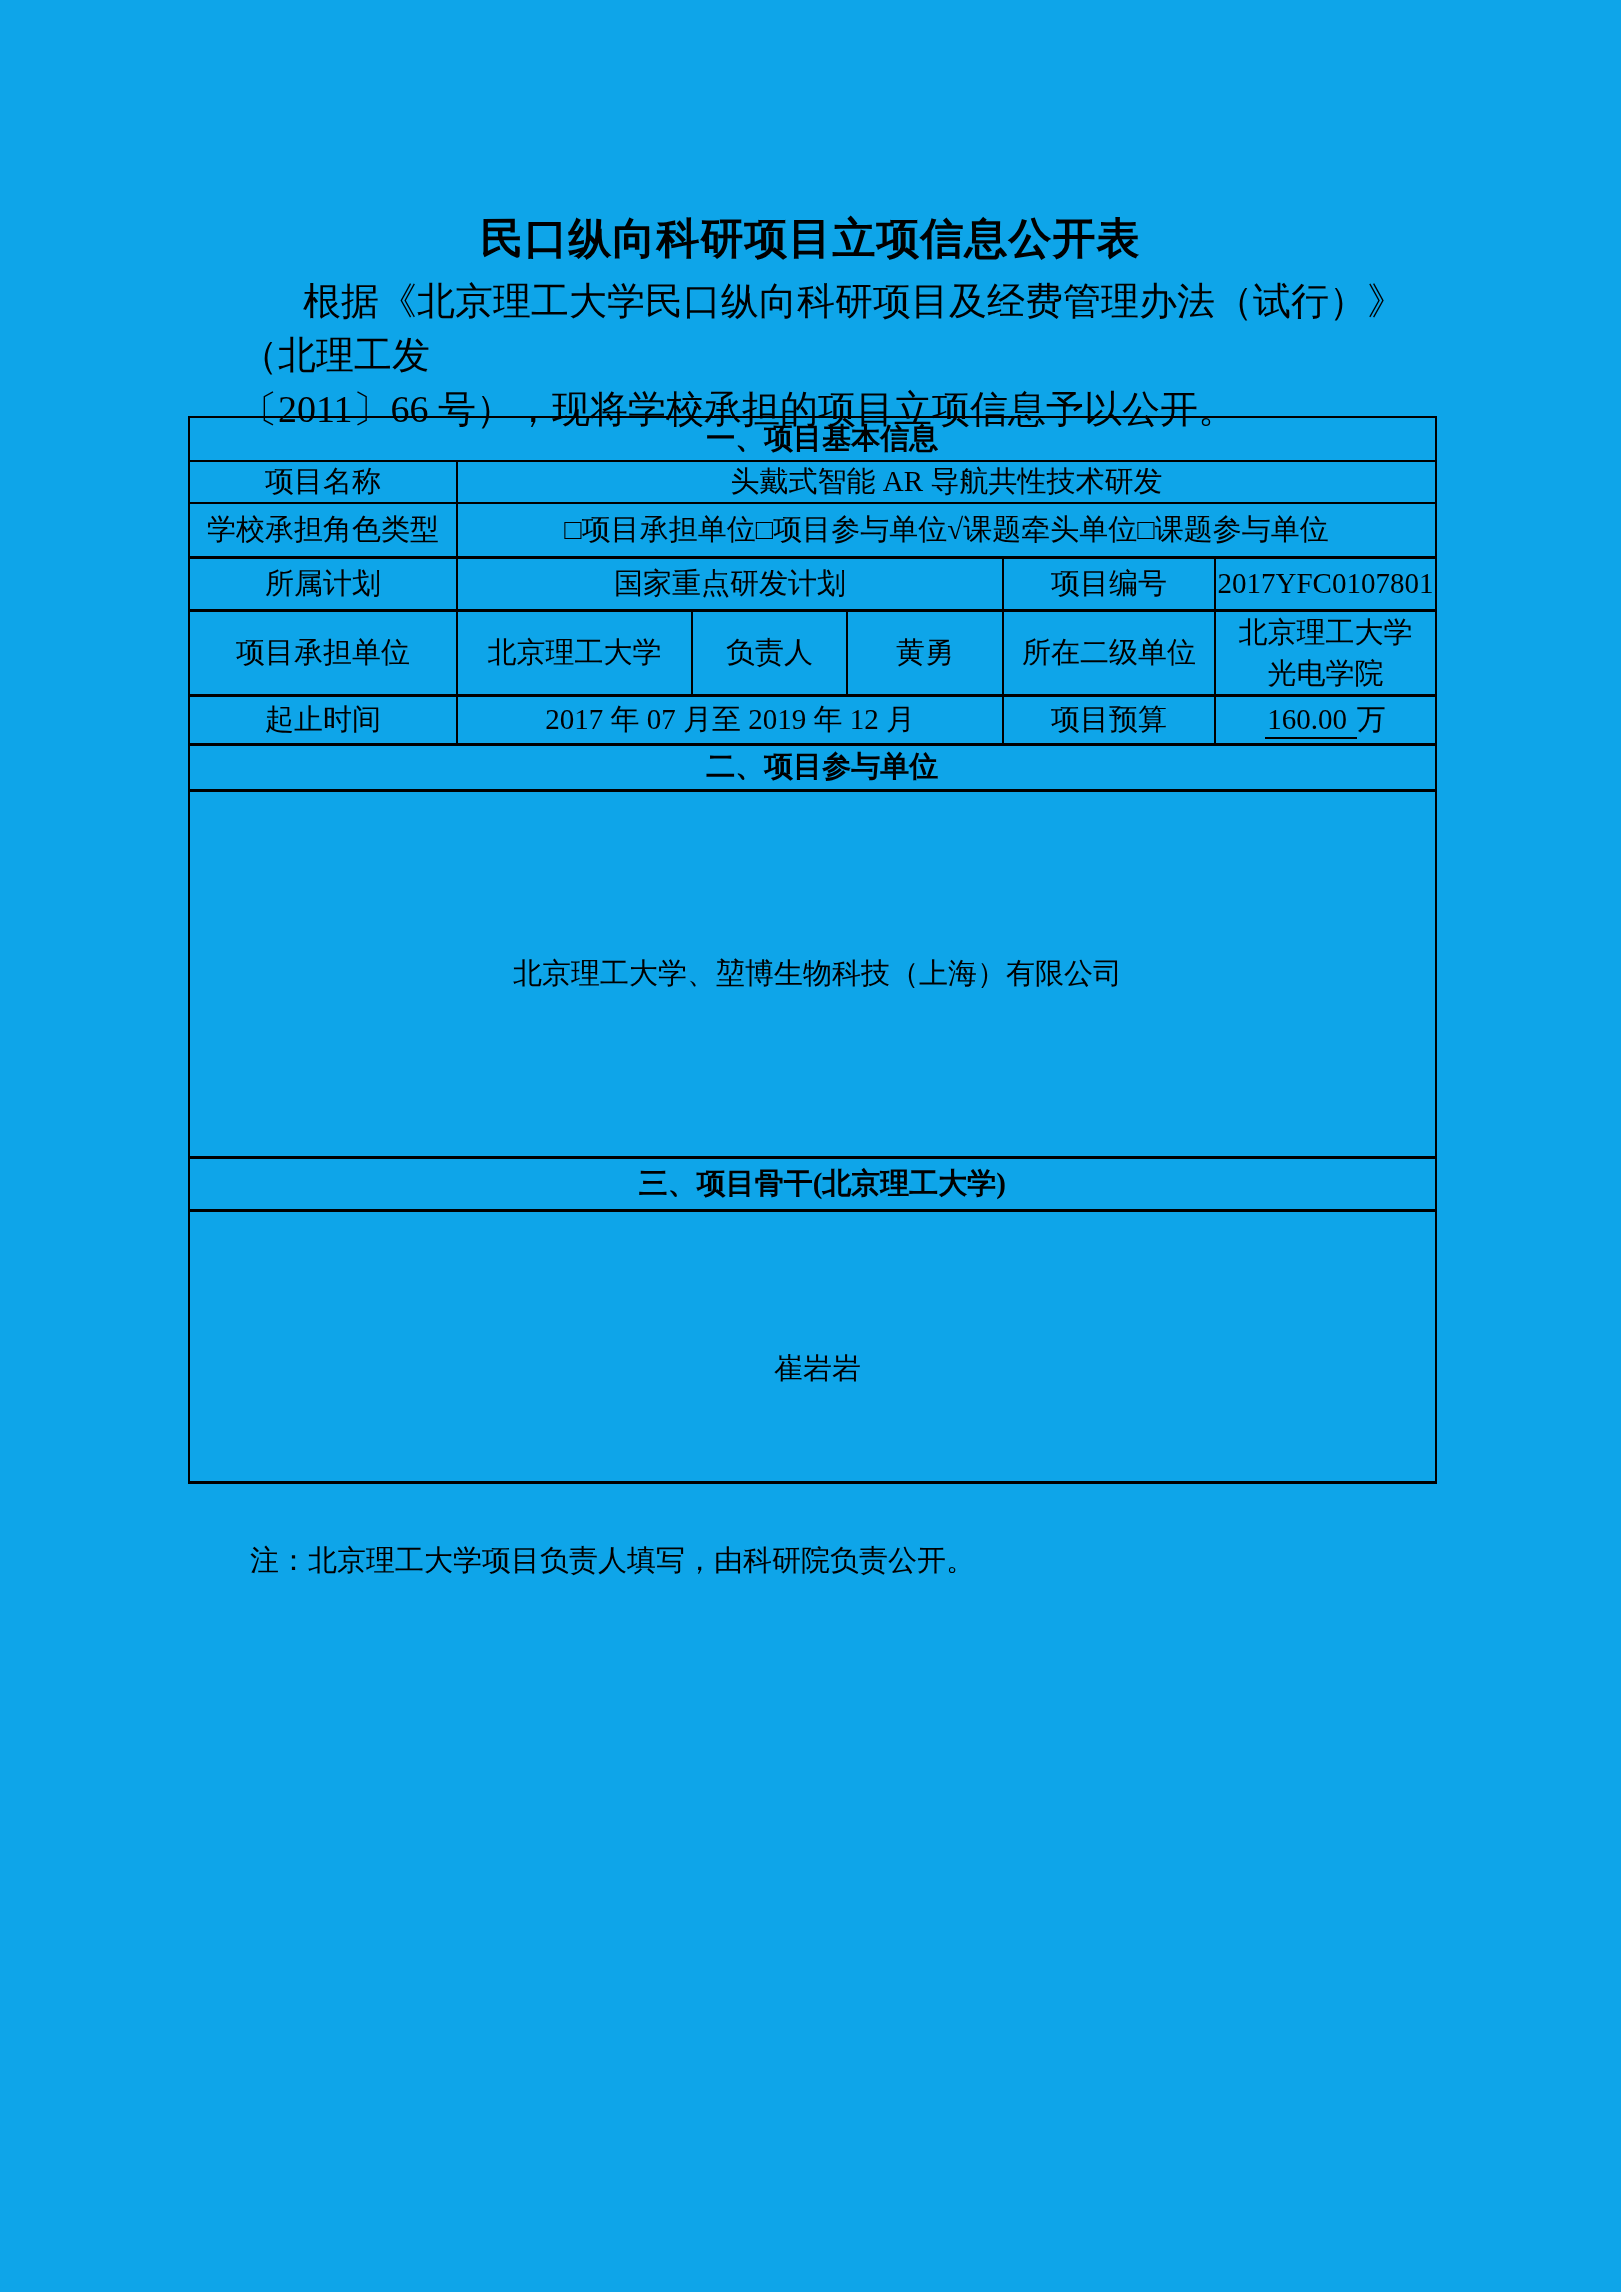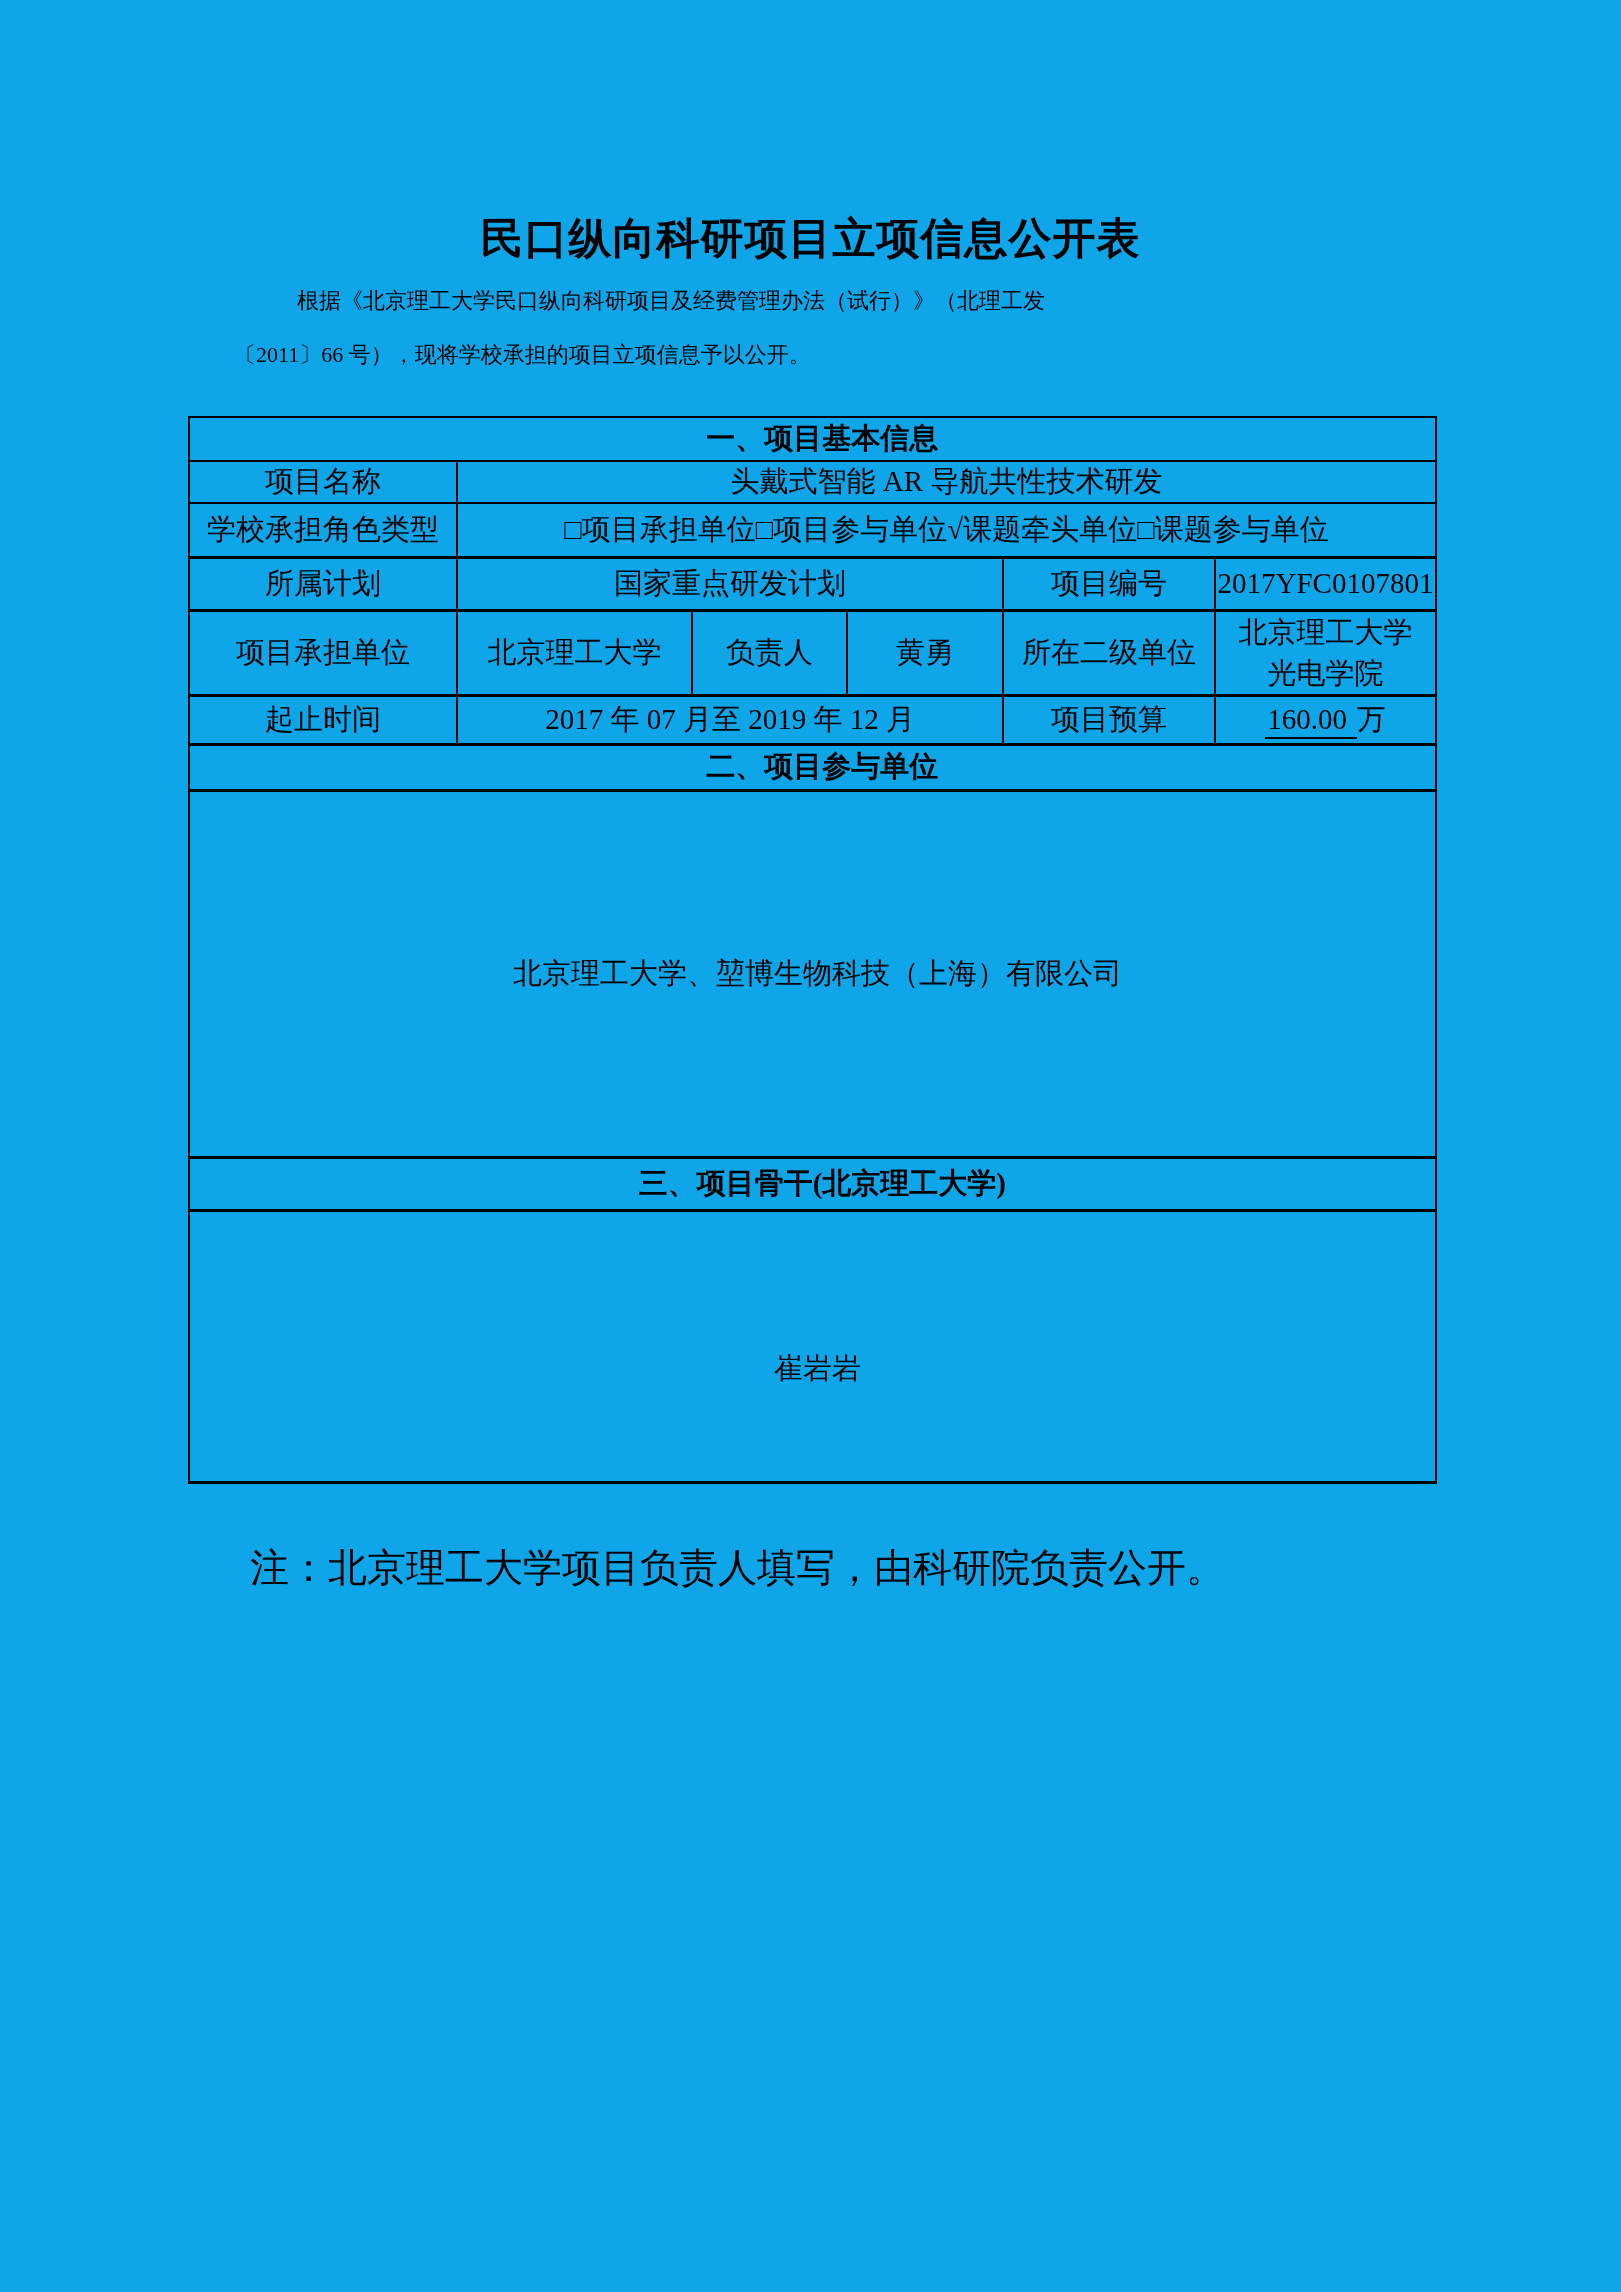--- a/index.html
+++ b/index.html
@@ -21,23 +21,23 @@
     position: absolute;
     left: 0; top: 210px;
     width: 1621px;
     text-align: center;
     font-size: 43px;
     font-weight: bold;
     letter-spacing: 1px;
   }
   .intro {
     position: absolute;
-    left: 234px; top: 274px;
+    left: 240px; top: 274px;
     width: 1191px;
-    font-size: 22px;
+    font-size: 38px;
     line-height: 54px;
     text-indent: 63px;
   }
   .intro .line2 { text-indent: 0; }
   table.form {
     position: absolute;
     left: 188px; top: 416px;
     width: 1246px;
     border-collapse: collapse;
     table-layout: fixed;
@@ -78,21 +78,21 @@
     padding-top: 45px;
   }
   .two-line { line-height: 41px; }
   .underlined {
     border-bottom: 2px solid #000000;
     padding: 0 9.8px 2px 2px;
   }
   .footnote {
     position: absolute;
     left: 250px; top: 1541px;
-    font-size: 39px;
+    font-size: 29px;
   }
 </style>
 </head>
 <body>
 
 <div class="page">
 
   <h1 class="doc-title">民口纵向科研项目立项信息公开表</h1>
 
   <p class="intro"><span>根据《北京理工大学民口纵向科研项目及经费管理办法（试行）》（北理工发</span><br>

